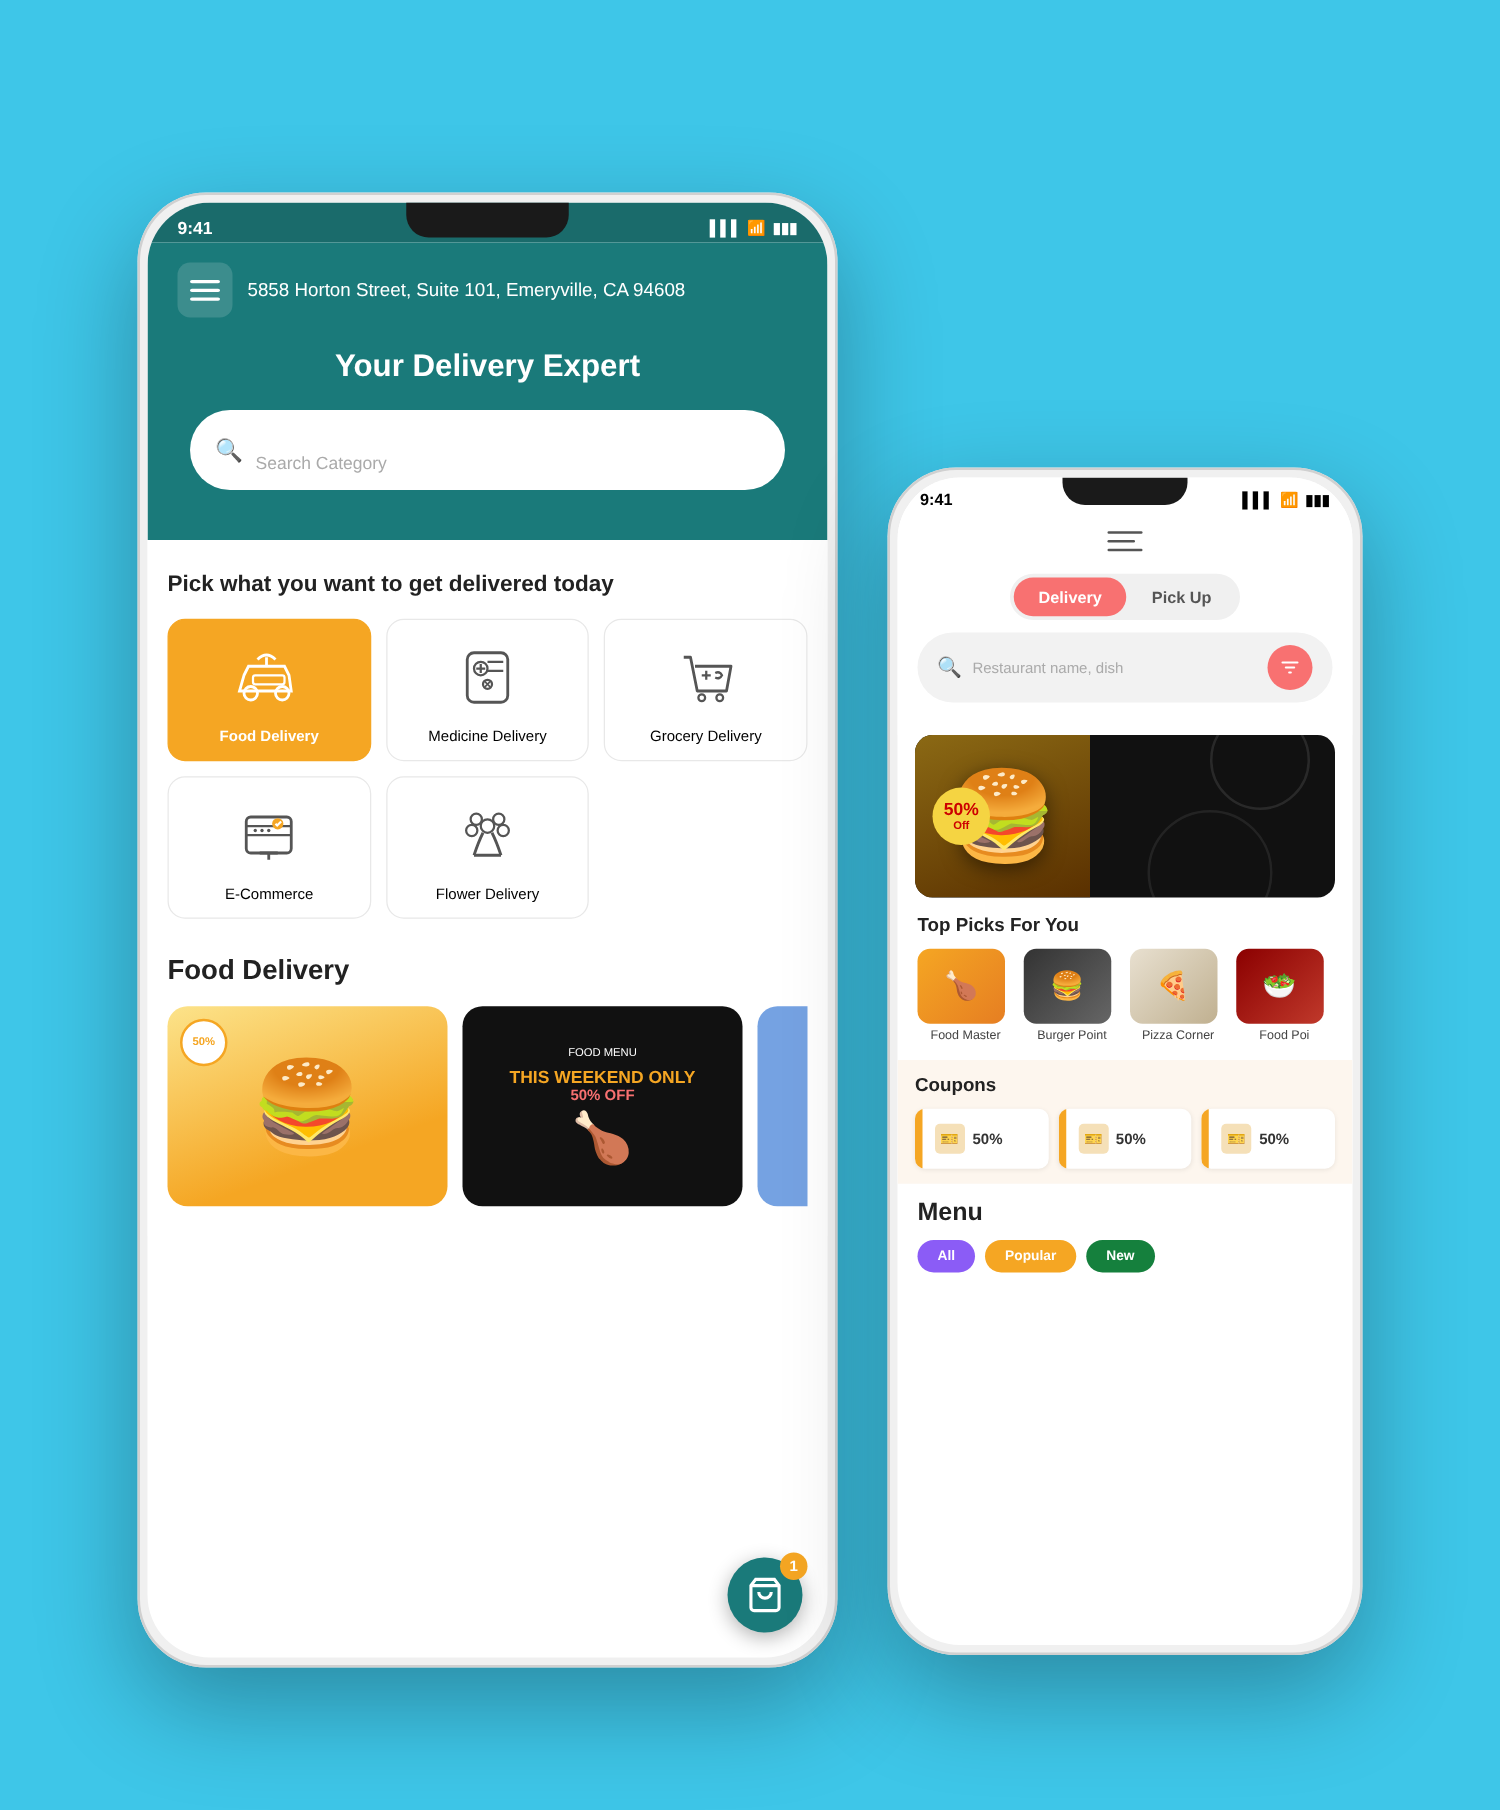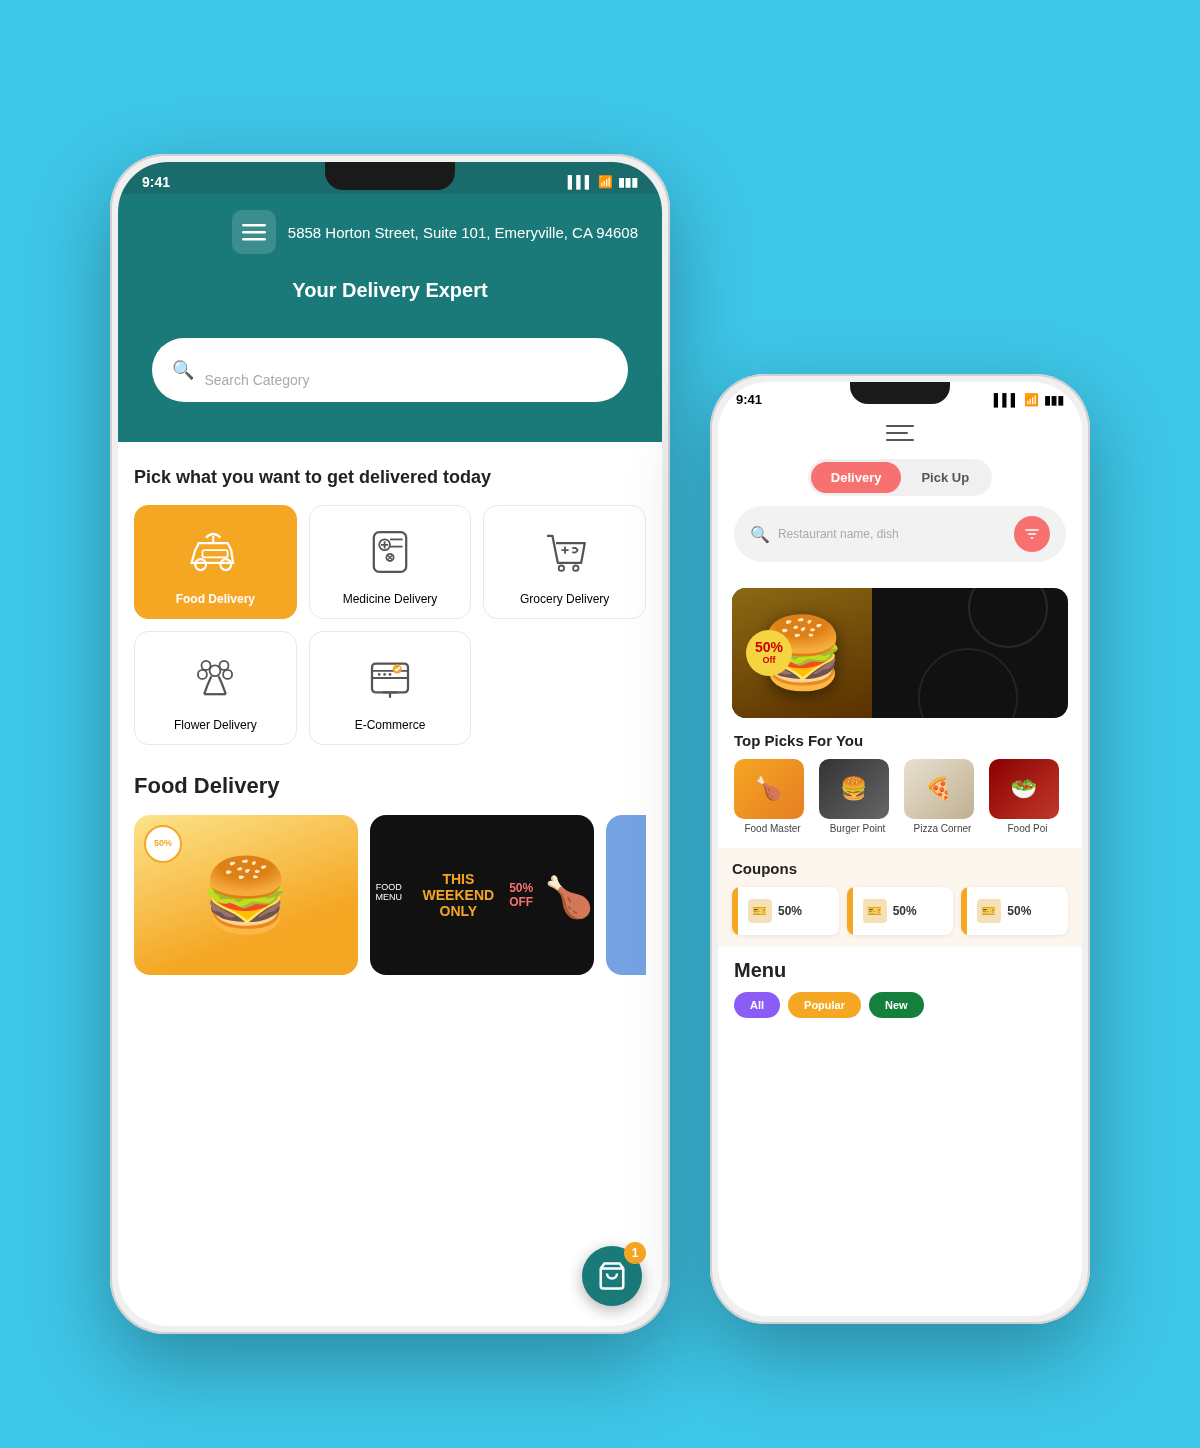--- a/index.html
+++ b/index.html
@@ -97,21 +97,20 @@
     .phone1-header {
       background: #1a7a7a;
       padding: 16px 24px 40px;
     }
 
     .address-bar {
       display: flex;
       align-items: center;
       gap: 12px;
       margin-bottom: 24px;
-      justify-content: flex-end;
     }
 
     .menu-icon-box {
       width: 44px;
       height: 44px;
       background: rgba(255,255,255,0.15);
       border-radius: 10px;
       display: flex;
       align-items: center;
       justify-content: center;
@@ -119,24 +118,24 @@
     }
 
     .address-text {
       color: white;
       font-size: 15px;
       line-height: 1.4;
     }
 
     .hero-title {
       color: white;
-      font-size: 20px;
+      font-size: 25px;
       font-weight: 800;
       text-align: center;
-      margin-bottom: 36px;
+      margin-bottom: 20px;
       line-height: 1.2;
     }
 
     .search-bar {
       background: white;
       border-radius: 50px;
       padding: 14px 20px;
       display: flex;
       align-items: center;
       gap: 10px;
@@ -564,21 +563,21 @@
       align-items: center;
       justify-content: center;
       position: relative;
     }
 
     .food-card-2-content {
       width: 100%;
       height: 100%;
       background: #111;
       display: flex;
-      flex-direction: row;
+      flex-direction: column;
       align-items: center;
       justify-content: center;
       position: relative;
     }
 
     .food-menu-title {
       color: #f5a623;
       font-size: 14px;
       font-weight: 900;
       text-align: center;
@@ -674,56 +673,56 @@
             <div class="cat-icon-wrap">
               <svg viewBox="0 0 60 60" fill="none">
                 <path d="M10 12 L16 12 L22 42 L48 42 L52 20 L20 20" stroke="#555" stroke-width="2.5" fill="none" stroke-linejoin="round"></path>
                 <circle cx="26" cy="48" r="3" stroke="#555" stroke-width="2" fill="none"></circle>
                 <circle cx="42" cy="48" r="3" stroke="#555" stroke-width="2" fill="none"></circle>
                 <path d="M26 28 L34 28 M30 24 L30 32" stroke="#555" stroke-width="2"></path>
                 <path d="M38 26 Q42 24 44 28 Q42 32 38 30" stroke="#555" stroke-width="2" fill="none"></path>
               </svg>
             </div>
             <span class="cat-label">Grocery Delivery</span>
-          </div>
-
-          <div class="category-item">
-            <div class="cat-icon-wrap">
-              <svg viewBox="0 0 60 60" fill="none">
-                <circle cx="30" cy="22" r="6" stroke="#555" stroke-width="2" fill="none"></circle>
-                <circle cx="20" cy="16" r="5" stroke="#555" stroke-width="2" fill="none"></circle>
-                <circle cx="40" cy="16" r="5" stroke="#555" stroke-width="2" fill="none"></circle>
-                <circle cx="16" cy="26" r="5" stroke="#555" stroke-width="2" fill="none"></circle>
-                <circle cx="44" cy="26" r="5" stroke="#555" stroke-width="2" fill="none"></circle>
-                <path d="M26 28 Q22 36 18 48" stroke="#555" stroke-width="2.5" fill="none"></path>
-                <path d="M34 28 Q38 36 42 48" stroke="#555" stroke-width="2.5" fill="none"></path>
-                <path d="M18 48 L42 48" stroke="#555" stroke-width="2.5"></path>
-              </svg>
-            </div>
-            <span class="cat-label">Flower Delivery</span>
           </div>
 
           <div class="category-item">
             <div class="cat-icon-wrap">
               <svg viewBox="0 0 60 60" fill="none">
                 <rect x="10" y="14" width="40" height="32" rx="4" stroke="#555" stroke-width="2.5"></rect>
                 <path d="M10 22 L50 22" stroke="#555" stroke-width="2"></path>
                 <path d="M10 30 L50 30" stroke="#555" stroke-width="2"></path>
                 <path d="M22 46 L38 46" stroke="#555" stroke-width="2.5"></path>
                 <path d="M30 46 L30 52" stroke="#555" stroke-width="2.5"></path>
                 <path d="M18 26 L18 26" stroke="#555" stroke-width="3" stroke-linecap="round"></path>
                 <path d="M24 26 L24 26" stroke="#555" stroke-width="3" stroke-linecap="round"></path>
                 <path d="M30 26 L30 26" stroke="#555" stroke-width="3" stroke-linecap="round"></path>
                 <circle cx="38" cy="20" r="5" stroke="white" stroke-width="0" fill="#f5a623"></circle>
                 <path d="M36 20 L37.5 21.5 L41 18" stroke="white" stroke-width="2" fill="none"></path>
               </svg>
             </div>
             <span class="cat-label">E-Commerce</span>
           </div>
 
+          <div class="category-item">
+            <div class="cat-icon-wrap">
+              <svg viewBox="0 0 60 60" fill="none">
+                <circle cx="30" cy="22" r="6" stroke="#555" stroke-width="2" fill="none"></circle>
+                <circle cx="20" cy="16" r="5" stroke="#555" stroke-width="2" fill="none"></circle>
+                <circle cx="40" cy="16" r="5" stroke="#555" stroke-width="2" fill="none"></circle>
+                <circle cx="16" cy="26" r="5" stroke="#555" stroke-width="2" fill="none"></circle>
+                <circle cx="44" cy="26" r="5" stroke="#555" stroke-width="2" fill="none"></circle>
+                <path d="M26 28 Q22 36 18 48" stroke="#555" stroke-width="2.5" fill="none"></path>
+                <path d="M34 28 Q38 36 42 48" stroke="#555" stroke-width="2.5" fill="none"></path>
+                <path d="M18 48 L42 48" stroke="#555" stroke-width="2.5"></path>
+              </svg>
+            </div>
+            <span class="cat-label">Flower Delivery</span>
+          </div>
+
         </div>
 
         <div class="food-delivery-section-title">Food Delivery</div>
 
         <div class="food-cards">
 
           <div class="food-card food-card-1-content" style="flex:1; border-radius:16px; overflow:hidden; height:160px; position:relative;">
             <div class="discount-badge">
               <span>50%</span>
             </div>

